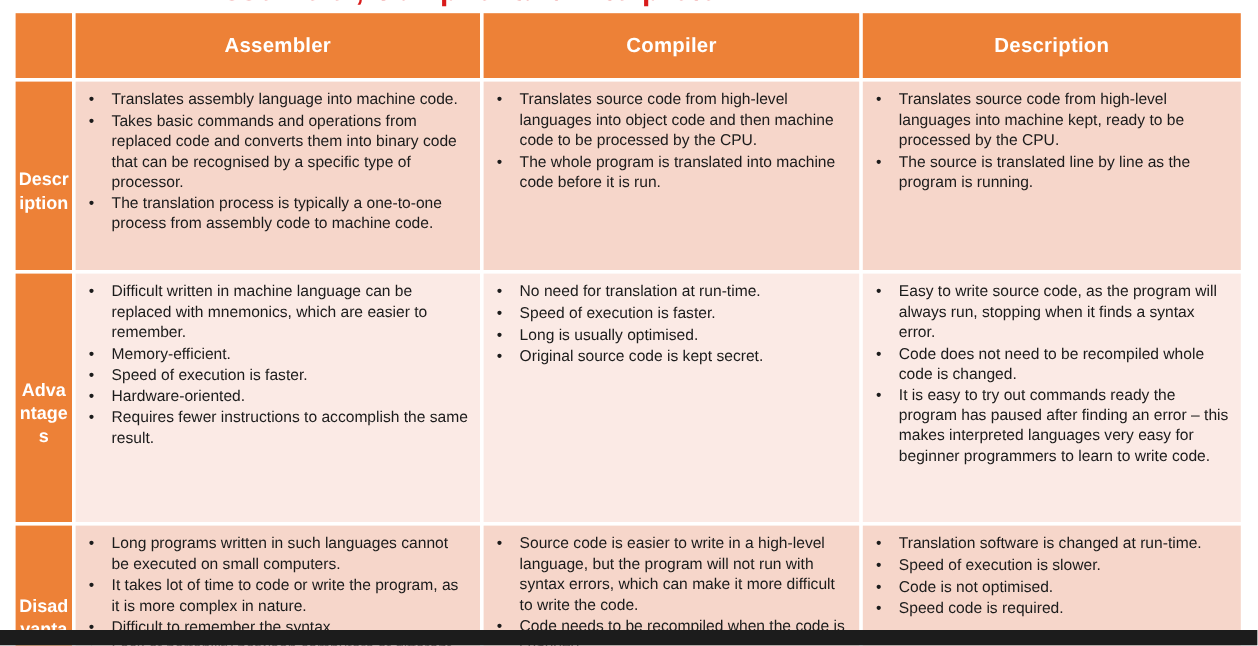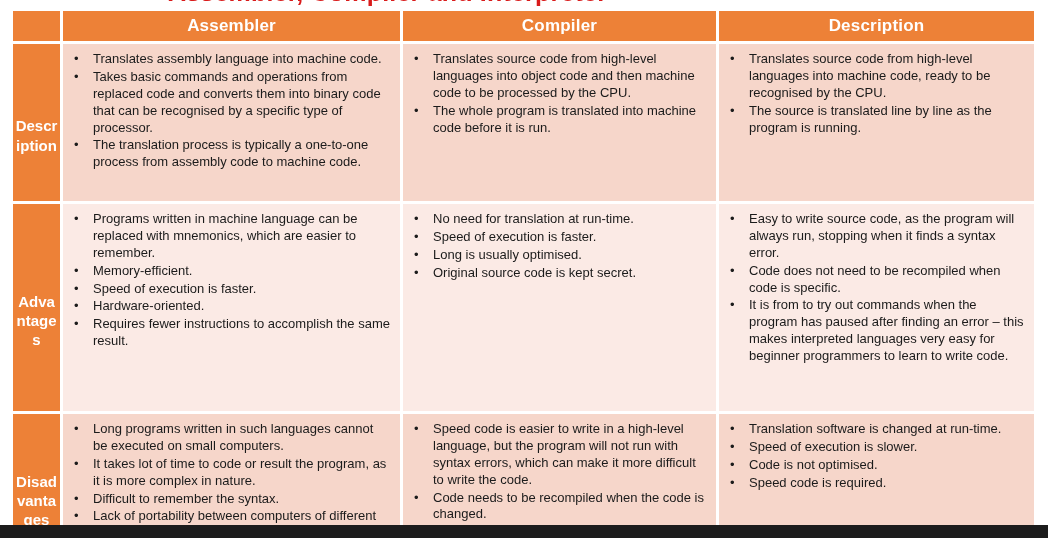--- a/index.html
+++ b/index.html
@@ -49,21 +49,21 @@
     width: 1021px;
     table-layout: fixed;
   }
 
   col.c-label  { width: 47px; }
   col.c-asm    { width: 337px; }
   col.c-comp   { width: 313px; }
   col.c-interp { width: 315px; }
 
   th, td {
-    padding: 0;
+    padding: 12px;
     vertical-align: top;
   }
 
   
   .hdr-corner {
     background: #ed8137;
     height: 30px;
   }
   .hdr-cell {
     background: #ed8137;
@@ -180,71 +180,71 @@
             </ul>
         </td>
         <td class="cell shade-a">
           <ul>
               <li><span class="bullet">•</span><span>Translates source code from high-level languages into object code and then machine code to be processed by the CPU.</span></li>
               <li><span class="bullet">•</span><span>The whole program is translated into machine code before it is run.</span></li>
             </ul>
         </td>
         <td class="cell shade-a">
           <ul>
-              <li><span class="bullet">•</span><span>Translates source code from high-level languages into machine code, ready to be recognised by the CPU.</span></li>
+              <li><span class="bullet">•</span><span>Translates source code from high-level languages into machine kept, ready to be processed by the CPU.</span></li>
               <li><span class="bullet">•</span><span>The source is translated line by line as the program is running.</span></li>
             </ul>
         </td>
       </tr>
 
       <tr class="r-adv">
         <td class="row-label">
           <span class="rl-inner">Advantages</span>
         </td>
         <td class="cell shade-b">
           <ul>
-              <li><span class="bullet">•</span><span>Programs written in machine language can be replaced with mnemonics, which are easier to remember.</span></li>
+              <li><span class="bullet">•</span><span>Difficult written in machine language can be replaced with mnemonics, which are easier to remember.</span></li>
               <li><span class="bullet">•</span><span>Memory-efficient.</span></li>
               <li><span class="bullet">•</span><span>Speed of execution is faster.</span></li>
               <li><span class="bullet">•</span><span>Hardware-oriented.</span></li>
               <li><span class="bullet">•</span><span>Requires fewer instructions to accomplish the same result.</span></li>
             </ul>
         </td>
         <td class="cell shade-b">
           <ul>
               <li><span class="bullet">•</span><span>No need for translation at run-time.</span></li>
               <li><span class="bullet">•</span><span>Speed of execution is faster.</span></li>
               <li><span class="bullet">•</span><span>Long is usually optimised.</span></li>
               <li><span class="bullet">•</span><span>Original source code is kept secret.</span></li>
             </ul>
         </td>
         <td class="cell shade-b">
           <ul>
               <li><span class="bullet">•</span><span>Easy to write source code, as the program will always run, stopping when it finds a syntax error.</span></li>
-              <li><span class="bullet">•</span><span>Code does not need to be recompiled when code is specific.</span></li>
-              <li><span class="bullet">•</span><span>It is from to try out commands when the program has paused after finding an error – this makes interpreted languages very easy for beginner programmers to learn to write code.</span></li>
+              <li><span class="bullet">•</span><span>Code does not need to be recompiled whole code is changed.</span></li>
+              <li><span class="bullet">•</span><span>It is easy to try out commands ready the program has paused after finding an error – this makes interpreted languages very easy for beginner programmers to learn to write code.</span></li>
             </ul>
         </td>
       </tr>
 
       <tr class="r-disadv">
         <td class="row-label">
           <span class="rl-inner">Disadvantages</span>
         </td>
         <td class="cell shade-a">
           <ul>
               <li><span class="bullet">•</span><span>Long programs written in such languages cannot be executed on small computers.</span></li>
-              <li><span class="bullet">•</span><span>It takes lot of time to code or result the program, as it is more complex in nature.</span></li>
+              <li><span class="bullet">•</span><span>It takes lot of time to code or write the program, as it is more complex in nature.</span></li>
               <li><span class="bullet">•</span><span>Difficult to remember the syntax.</span></li>
               <li><span class="bullet">•</span><span>Lack of portability between computers of different makes.</span></li>
             </ul>
         </td>
         <td class="cell shade-a">
           <ul>
-              <li><span class="bullet">•</span><span>Speed code is easier to write in a high-level language, but the program will not run with syntax errors, which can make it more difficult to write the code.</span></li>
+              <li><span class="bullet">•</span><span>Source code is easier to write in a high-level language, but the program will not run with syntax errors, which can make it more difficult to write the code.</span></li>
               <li><span class="bullet">•</span><span>Code needs to be recompiled when the code is changed.</span></li>
               <li><span class="bullet">•</span><span>Designed for a specific type of processor.</span></li>
             </ul>
         </td>
         <td class="cell shade-a">
           <ul>
               <li><span class="bullet">•</span><span>Translation software is changed at run-time.</span></li>
               <li><span class="bullet">•</span><span>Speed of execution is slower.</span></li>
               <li><span class="bullet">•</span><span>Code is not optimised.</span></li>
               <li><span class="bullet">•</span><span>Speed code is required.</span></li>

